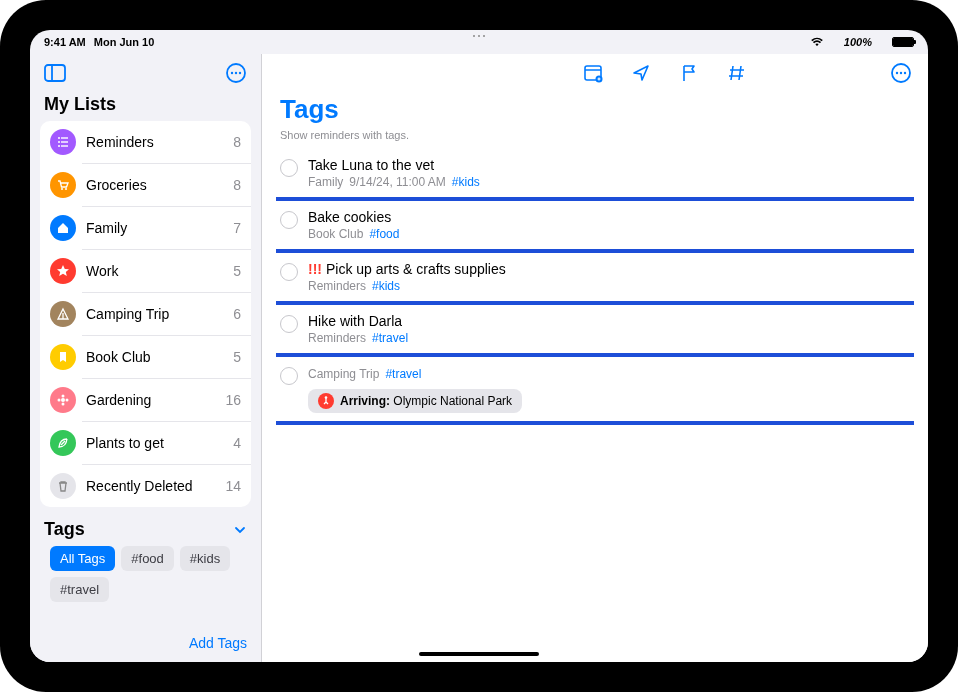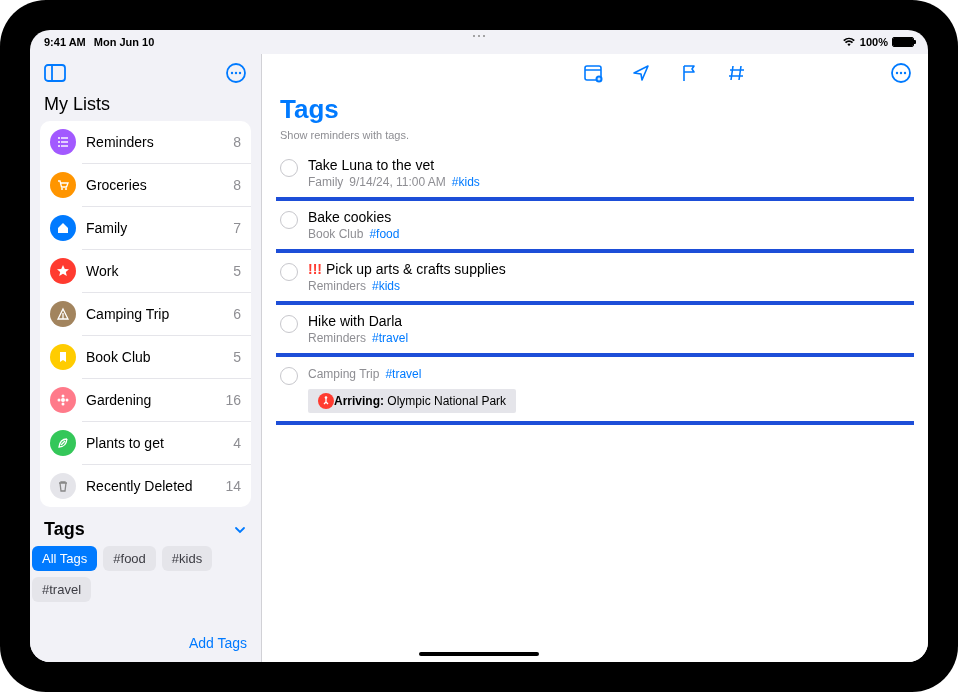--- a/index.html
+++ b/index.html
@@ -1,62 +1,62 @@
 <!DOCTYPE html>
 <html><head>
 <meta charset="utf-8">
 <style>
 * { margin: 0; padding: 0; box-sizing: border-box; font-family: -apple-system, BlinkMacSystemFont, "Segoe UI", Helvetica, Arial, sans-serif; }
 body { background: #fff; width: 958px; height: 692px; overflow: hidden; }
 .device-frame { width: 958px; height: 692px; background: #000; border-radius: 46px; padding: 30px; position: relative; }
 .screen { width: 100%; height: 100%; background: #f2f2f7; border-radius: 20px; overflow: hidden; display: flex; flex-direction: column; }
 .status-bar { height: 20px; display: flex; justify-content: space-between; align-items: center; padding: 12px 14px; font-size: 11px; font-weight: 600; color: #000; }
 .status-left { display: flex; gap: 8px; }
-.status-right { display: flex; gap: 4px; align-items: center; }
+.status-right { display: flex; gap: 20px; align-items: center; font-style: italic; }
 .wifi-icon { width: 14px; height: 10px; }
 .battery-icon { width: 22px; height: 10px; border: 1px solid #000; border-radius: 2px; position: relative; }
 .battery-icon::after { content: ""; position: absolute; right: -3px; top: 2px; width: 2px; height: 4px; background: #000; border-radius: 0 1px 1px 0; }
 .battery-fill { background: #000; height: 100%; border-radius: 1px; }
 .app-content { flex: 1; display: flex; min-height: 0; }
 .dots { position: absolute; top: 35px; left: 50%; transform: translateX(-50%); display: flex; gap: 3px; }
 .dots span { width: 2px; height: 2px; background: #888; border-radius: 50%; }
 .sidebar { width: 232px; background: #f2f2f7; display: flex; flex-direction: column; border-right: 1px solid #d1d1d6; }
 .sidebar-top { display: flex; justify-content: space-between; padding: 6px 12px 4px; }
 .icon-btn { width: 26px; height: 26px; display: flex; align-items: center; justify-content: center; cursor: pointer; }
 .blue { color: #007aff; }
-.section-header { font-size: 18px; font-weight: 400; padding: 4px 14px 6px; color: #000; }
+.section-header { font-size: 18px; font-weight: 700; padding: 4px 14px 6px; color: #000; }
 .lists { background: #fff; margin: 0 10px; border-radius: 10px; overflow: hidden; }
 .list-row { display: flex; align-items: center; padding: 8px 10px; gap: 10px; cursor: pointer; }
 .lists .list-row:not(:first-child) { position: relative; }
 .lists .list-row:not(:first-child)::before { content:""; position:absolute; left: 42px; right: 0; top: 0; height: 0; }
 .list-icon { width: 26px; height: 26px; border-radius: 50%; display: flex; align-items: center; justify-content: center; flex-shrink: 0; font-size: 13px; color: #fff; }
 .list-name { flex: 1; font-size: 14px; color: #000; }
 .list-count { font-size: 14px; color: #8e8e93; }
 .divider-row { height: 1px; background: #e5e5ea; margin-left: 42px; }
 .tags-header { display: flex; justify-content: space-between; align-items: center; padding: 12px 14px 6px; }
 .tags-title { font-size: 18px; font-weight: 700; }
-.tag-chips { padding: 0 2px; display: flex; flex-wrap: wrap; gap: 6px; }
+.tag-chips { padding: 0 20px; display: flex; flex-wrap: wrap; gap: 6px; }
 .chip { background: #e5e5ea; color: #3c3c43; padding: 5px 10px; border-radius: 6px; font-size: 13px; cursor: pointer; }
 .chip.active { background: #007aff; color: #fff; }
 .sidebar-footer { margin-top: auto; padding: 10px 14px; text-align: right; }
 .add-list { color: #007aff; font-size: 14px; cursor: pointer; }
 .main { flex: 1; background: #fff; display: flex; flex-direction: column; min-width: 0; }
 .main-toolbar { display: flex; justify-content: space-between; padding: 6px 14px 4px; }
 .toolbar-center { display: flex; gap: 22px; justify-content: center; flex: 1; padding-left: 140px; }
 .main-title { font-size: 26px; font-weight: 700; color: #007aff; padding: 4px 18px 0; }
 .subtitle { font-size: 11px; color: #8e8e93; padding: 4px 18px 8px; }
 .reminders-list { padding: 0 14px 0 14px; }
 .reminder { display: flex; gap: 10px; padding: 8px 4px; border-bottom: 4px solid #1d4ed8; }
 .circle { width: 18px; height: 18px; border: 1.5px solid #c7c7cc; border-radius: 50%; flex-shrink: 0; margin-top: 2px; cursor: pointer; }
 .rem-body { flex: 1; min-width: 0; }
 .rem-title { font-size: 14px; color: #000; display: flex; gap: 4px; align-items: baseline; }
 .priority { color: #ff3b30; font-weight: 600; }
 .rem-meta { font-size: 12px; color: #8e8e93; display: flex; gap: 6px; margin-top: 2px; flex-wrap: wrap; }
 .rem-tag { color: #007aff; }
-.location-chip { display: inline-flex; align-items: center; background: #e5e5ea; border-radius: 2px; padding: 4px 10px; margin-top: 8px; font-size: 12px; }
+.location-chip { display: inline-flex; align-items: center; gap: 6px; background: #e5e5ea; border-radius: 8px; padding: 4px 10px; margin-top: 8px; font-size: 12px; }
 .loc-dot { width: 16px; height: 16px; background: #ff3b30; border-radius: 50%; display: flex; align-items: center; justify-content: center; }
 .loc-dot svg { width: 10px; height: 10px; }
 .home-indicator { position: absolute; bottom: 36px; left: 50%; transform: translateX(-50%); width: 120px; height: 4px; background: #000; border-radius: 3px; }
 svg { display: block; }
 </style>
 </head>
 <body>
 
 <div class="device-frame">
   <div class="dots">

